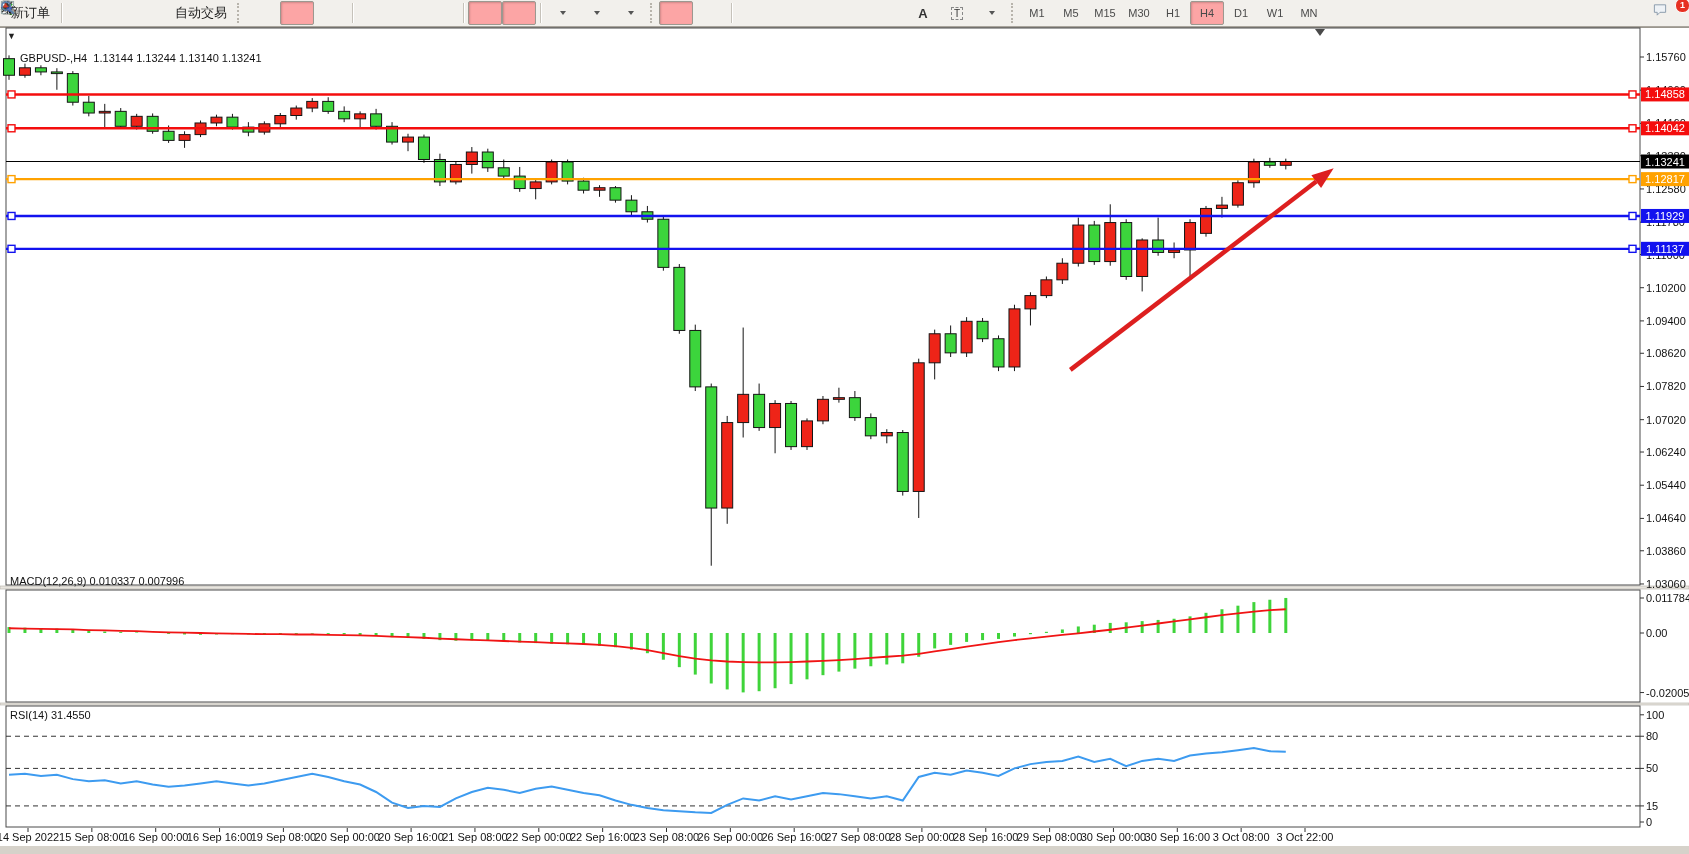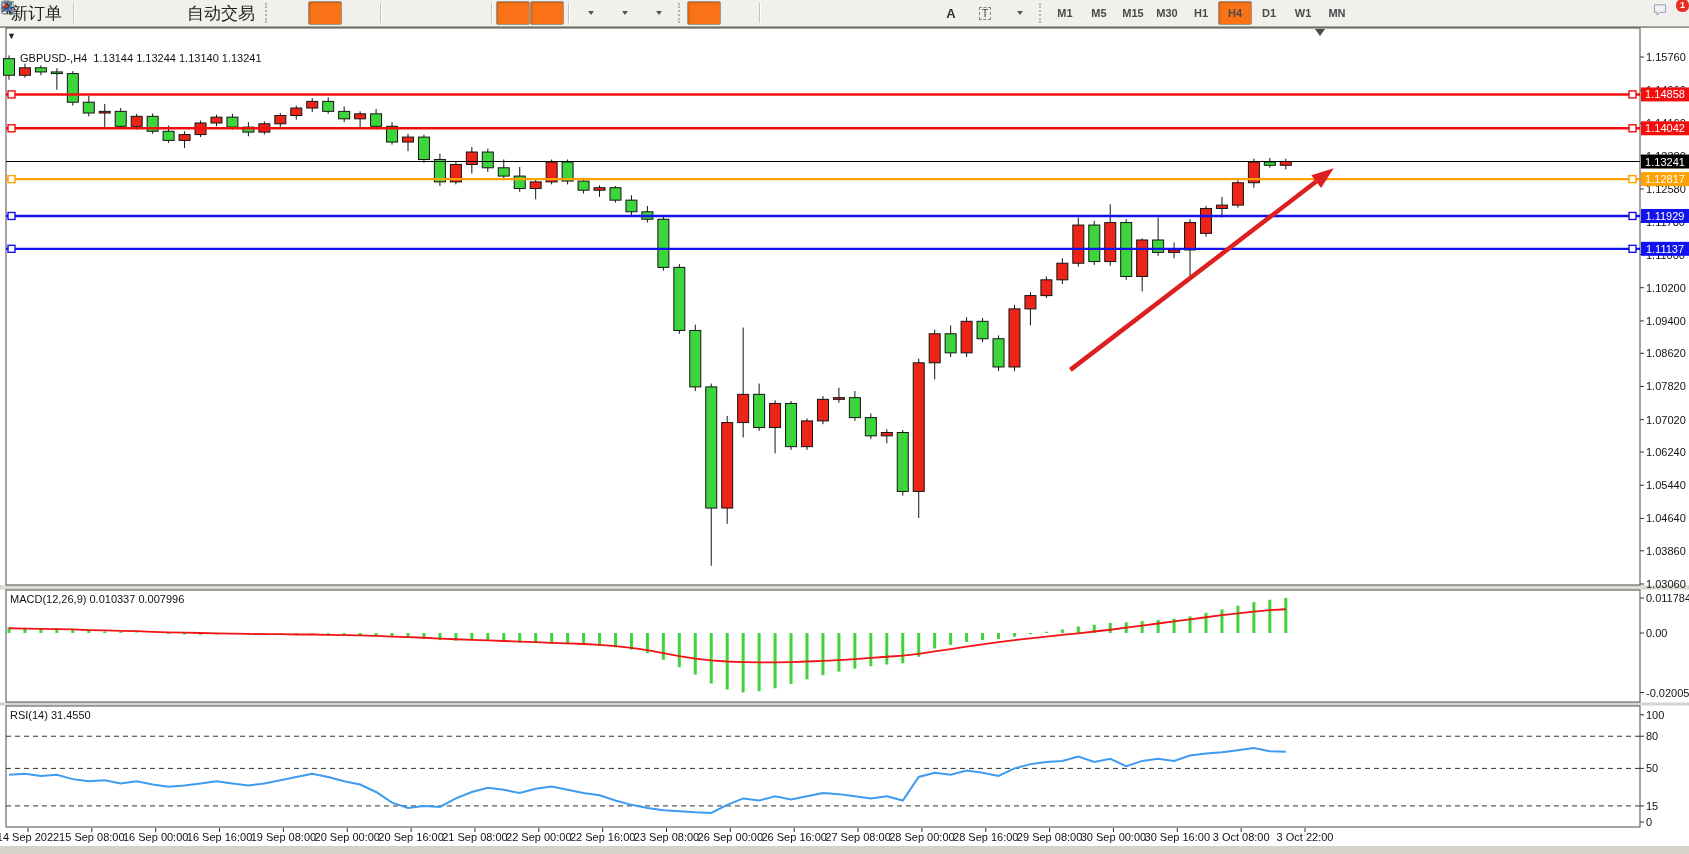--- a/index.html
+++ b/index.html
@@ -4,38 +4,38 @@
 <style>
   html,body{margin:0;padding:0;background:#d4d0c8;}
   #app{position:relative;width:1689px;height:854px;background:#fff;overflow:hidden;
        font-family:"Liberation Sans",sans-serif;font-size:11px;color:#111;}
   
   #toolbar{position:absolute;left:0;top:0;width:1689px;height:27px;background:#f2f0ec;
            border-bottom:1px solid #a9a59d;display:flex;align-items:center;padding:0 4px;box-sizing:border-box;z-index:30;}
   .tbtn{height:22px;min-width:26px;display:flex;align-items:center;justify-content:center;gap:4px;
         padding:0 3px;border:1px solid transparent;border-radius:2px;cursor:default;}
   .tbtn.lbl{padding:0 6px;}
-  .tbtn.on{background:#f97316;border-color:#9c9890;box-shadow:inset 1px 1px 2px rgba(0,0,0,.18);}
+  .tbtn.on{background:#fca5a5;border-color:#9c9890;box-shadow:inset 1px 1px 2px rgba(0,0,0,.18);}
   .sep{width:1px;height:20px;background:#c6c2ba;box-shadow:1px 0 0 #fff;margin:0 4px;}
   .hdl{width:4px;height:20px;border-left:2px dotted #b8b4ac;margin:0 3px;}
   .caret{width:0;height:0;border-left:3.5px solid transparent;border-right:3.5px solid transparent;
          border-top:4px solid #555;margin-left:2px;}
-  .tf{font-weight:700;color:#4a4a4a;font-size:11px;}
-  .btxt{font-size:17px;color:#222;}
+  .tf{font-weight:400;color:#4a4a4a;font-size:11px;}
+  .btxt{font-size:13px;color:#222;}
   .right{margin-left:auto;display:flex;align-items:center;}
   .chatwrap{position:relative;}
   .badge{position:absolute;top:-4px;right:-6px;background:#e63022;color:#fff;font-size:9px;font-weight:700;
          border-radius:7px;min-width:13px;height:13px;line-height:13px;text-align:center;border:1px solid #fff;}
   .glyphA{font-weight:700;font-size:13px;color:#333;}
   .glyphT{font-size:10px;color:#333;border:1px dashed #888;padding:0 2px;line-height:11px;}
   
   .ovl{position:absolute;z-index:20;white-space:pre;}
   #main-title{left:20px;top:32px;margin-top:20px;}
   #title-marker{left:7px;top:31px;font-size:9px;color:#222;}
-  #macd-title{left:10px;top:593px;}
+  #macd-title{left:10px;top:575px;}
   #rsi-title{left:10px;top:709px;}
   svg{position:absolute;left:0;top:0;z-index:10;}
 </style>
 </head>
 <body>
 
 <div id="app">
 
   <div id="toolbar">
     <div class="tbtn lbl">

